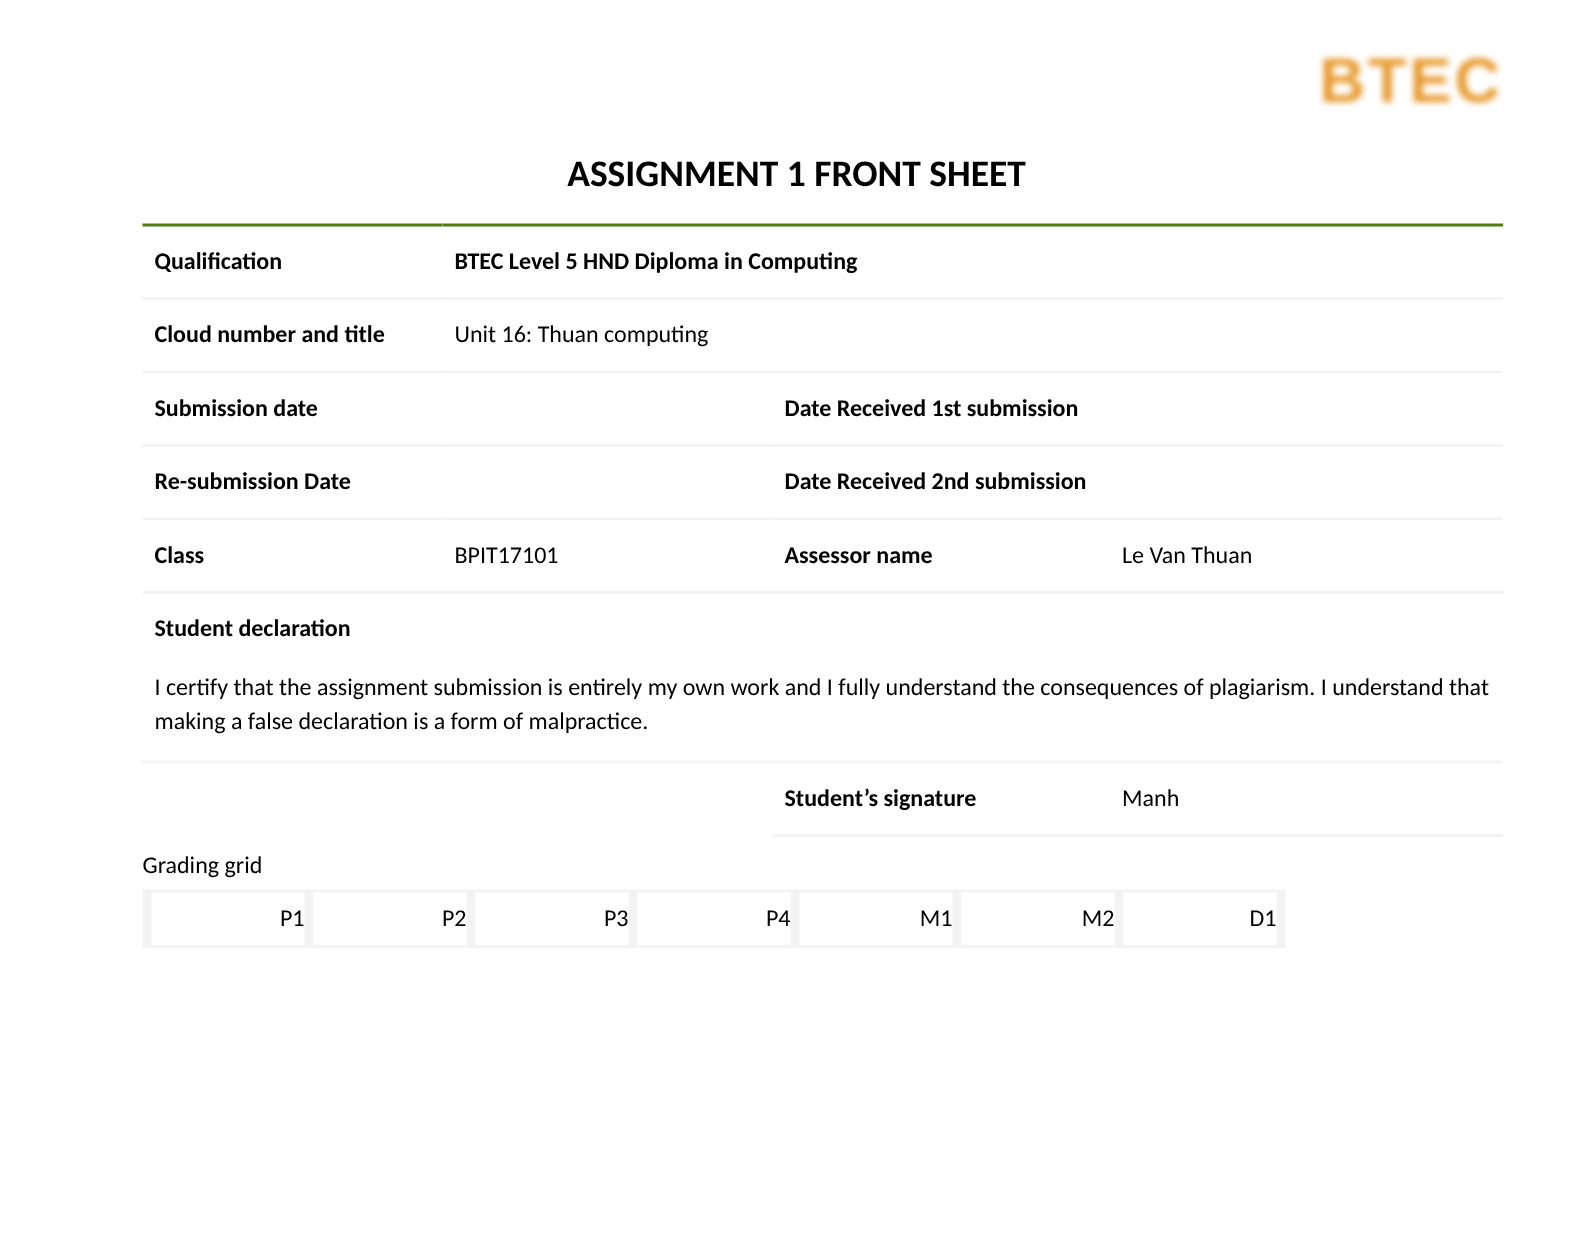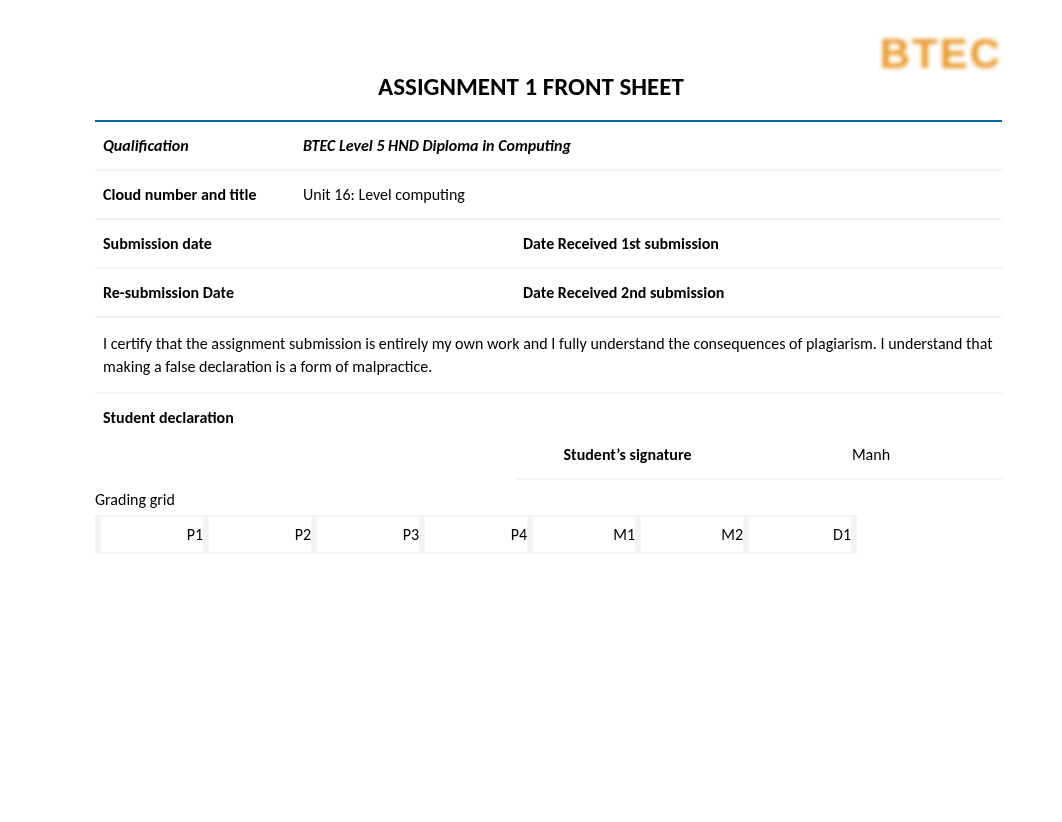--- a/index.html
+++ b/index.html
@@ -21,41 +21,41 @@
     font-weight: 900;
     color: #e89a2e;
     letter-spacing: 2px;
     filter: blur(2px);
     font-family: Arial, sans-serif;
   }
   .title {
     text-align: center;
     font-size: 25px;
     font-weight: 700;
-    margin-top: 71px;
+    margin-top: 100px;
     margin-bottom: 18px;
   }
   .sheet {
     margin: 0 60px 0 95px;
   }
   table.info {
     width: 100%;
     border-collapse: separate;
     border-spacing: 0;
     font-size: 16px;
   }
   table.info td {
     padding: 14px 8px;
     vertical-align: top;
     border-bottom: 2px solid #f3f3f3;
     background:#fff;
   }
   table.info td.label { font-weight: 700; width: 200px; }
   table.info td.label2 { font-weight: 700; width: 225px; }
-  table.info tr.firstrow td { border-top: 2px solid #0369a1; font-style: italic;}
+  table.info tr.firstrow td { border-top: 2px solid #4d7c0f;}
   .declaration-text {
     padding: 10px 8px 18px 8px;
     border-bottom: 2px solid #f3f3f3;
     font-size: 16px;
     line-height: 1.45;
   }
   .grading-title {
     font-weight: 400;
     font-size: 16px;
     padding: 10px 0 6px 0;
@@ -68,58 +68,64 @@
     font-weight: 400;
     text-align: right;
     padding: 8px 0;
     border-left: 6px solid #f3f3f3;
     border-right: 6px solid #f3f3f3;
     border-top: 2px solid #f3f3f3;
     border-bottom: 2px solid #f3f3f3;
     width: 108px;
     background:#fff;
   }
-  .sig-row td { border-top:none !important;text-align:center; }
+  .sig-row td { border-top:none !important; }
   .empty-left { border-bottom: none !important; }
 </style>
 </head>
 <body>
 
 <div class="logo">BTEC</div>
 
 <div class="title">ASSIGNMENT 1 FRONT SHEET</div>
 
 <div class="sheet">
   <table class="info">
     <tbody>
         <tr class="firstrow">
       <td class="label">Qualification</td>
       <td colspan="3" style="font-weight:700">BTEC Level 5 HND Diploma in Computing</td>
     </tr>
     <tr>
       <td class="label">Cloud number and title</td>
-      <td colspan="3">Unit 16: Level computing</td>
+      <td colspan="3">Unit 16: Thuan computing</td>
     </tr>
     <tr>
       <td class="label">Submission date</td>
       <td style="width:220px"></td>
       <td class="label2">Date Received 1st submission</td>
       <td></td>
     </tr>
     <tr>
       <td class="label">Re-submission Date</td>
       <td></td>
       <td class="label2">Date Received 2nd submission</td>
       <td></td>
     </tr>
     <tr>
-      <td colspan="4" class="declaration-text">I certify that the assignment submission is entirely my own work and I fully understand the consequences of plagiarism. I understand that making a false declaration is a form of malpractice.</td>
+      <td class="label">Class</td>
+      <td>BPIT17101</td>
+      <td class="label2">Assessor name</td>
+      <td>Le Van Thuan</td>
     </tr>
     <tr>
       <td class="label" colspan="4" style="border-bottom:none;padding-bottom:4px">Student declaration</td>
+    </tr>
+    <tr>
+      <td colspan="4" class="declaration-text">I certify that the assignment submission is entirely my own work and I fully understand the consequences of plagiarism. I understand that making a false declaration is a form of malpractice.</td>
     </tr>
     <tr class="sig-row">
       <td colspan="2" class="empty-left"></td>
       <td class="label2">Student’s signature</td>
       <td>Manh</td>
     </tr>
   </tbody>
     </table>
 
   <div class="grading-title">Grading grid</div>

